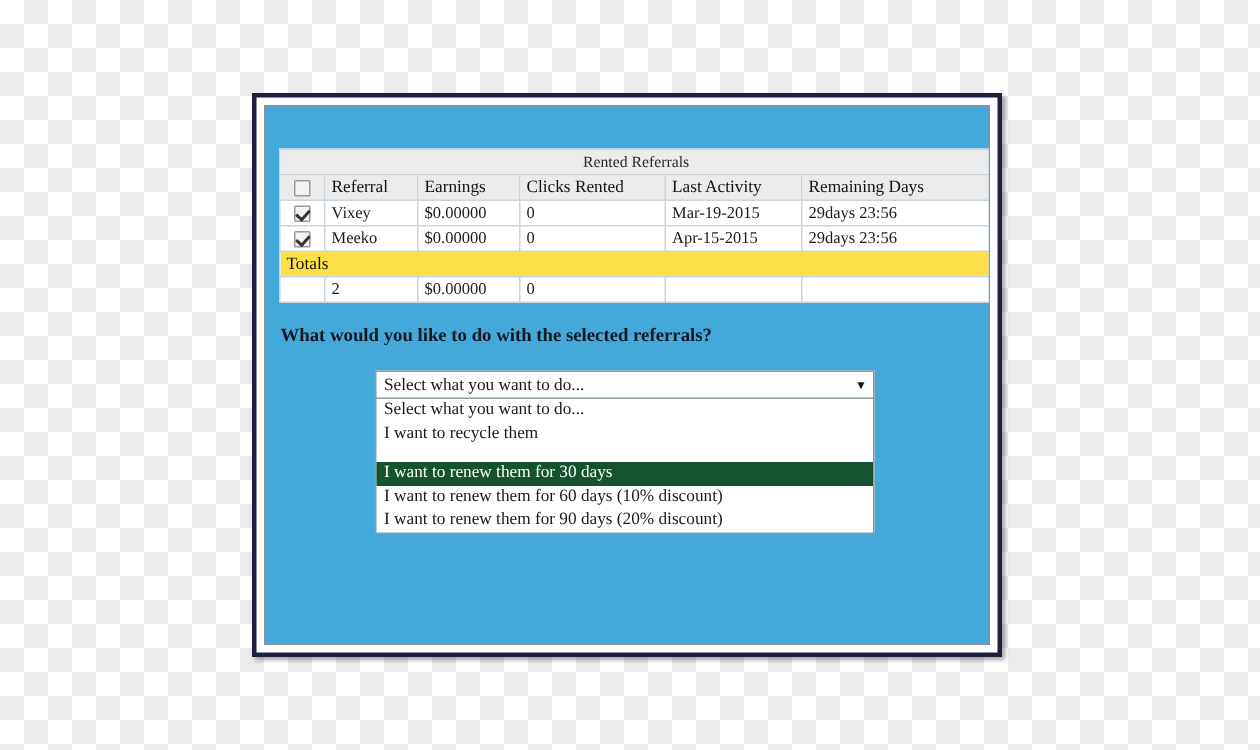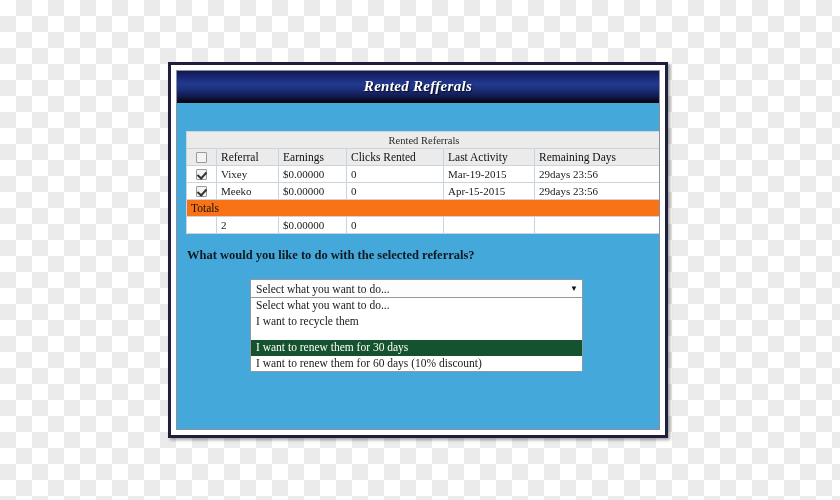--- a/index.html
+++ b/index.html
@@ -116,21 +116,21 @@
     height: 20px;
   }
   .data-row td {
     background: #ffffff;
     color: #1a1a1a;
     font-size: 11px;
     height: 19px;
     border-bottom: 1px solid #45a8db;
   }
   .totals-label-row td {
-    background: #f97316;
+    background: #fde047;
     font-weight: bold;
     font-size: 11.5px;
     color: #111111;
     height: 18px;
     border-bottom: 1px solid #45a8db;
   }
   .totals-value-row td {
     background: #ffffff;
     color: #1a1a1a;
     font-size: 11px;
@@ -227,23 +227,20 @@
     color: #ffffff;
     margin-top: 11px;
   }
 </style>
 </head>
 <body>
 
 <div id="app-frame">
   <div id="app-window">
 
-    <div id="title-bar">
-      <span id="title-text">Rented Refferals</span>
-    </div>
 
     <div id="content-area">
 
       <table id="referrals-table">
         <colgroup>
           <col class="c-check">
           <col class="c-ref">
           <col class="c-earn">
           <col class="c-clicks">
           <col class="c-last">
@@ -307,18 +304,19 @@
       <div id="dropdown-block">
         <div id="select-box">
           <span>Select what you want to do...</span>
           <span id="select-arrow">▼</span>
         </div>
         <div id="option-list">
           <div class="option-item">Select what you want to do...</div>
           <div class="option-item">I want to recycle them</div>
           <div class="option-item selected">I want to renew them for 30 days</div>
           <div class="option-item">I want to renew them for 60 days (10% discount)</div>
+          <div class="option-item">I want to renew them for 90 days (20% discount)</div>
         </div>
       </div>
 
     </div>
   </div>
 </div>
 
 </body></html>

